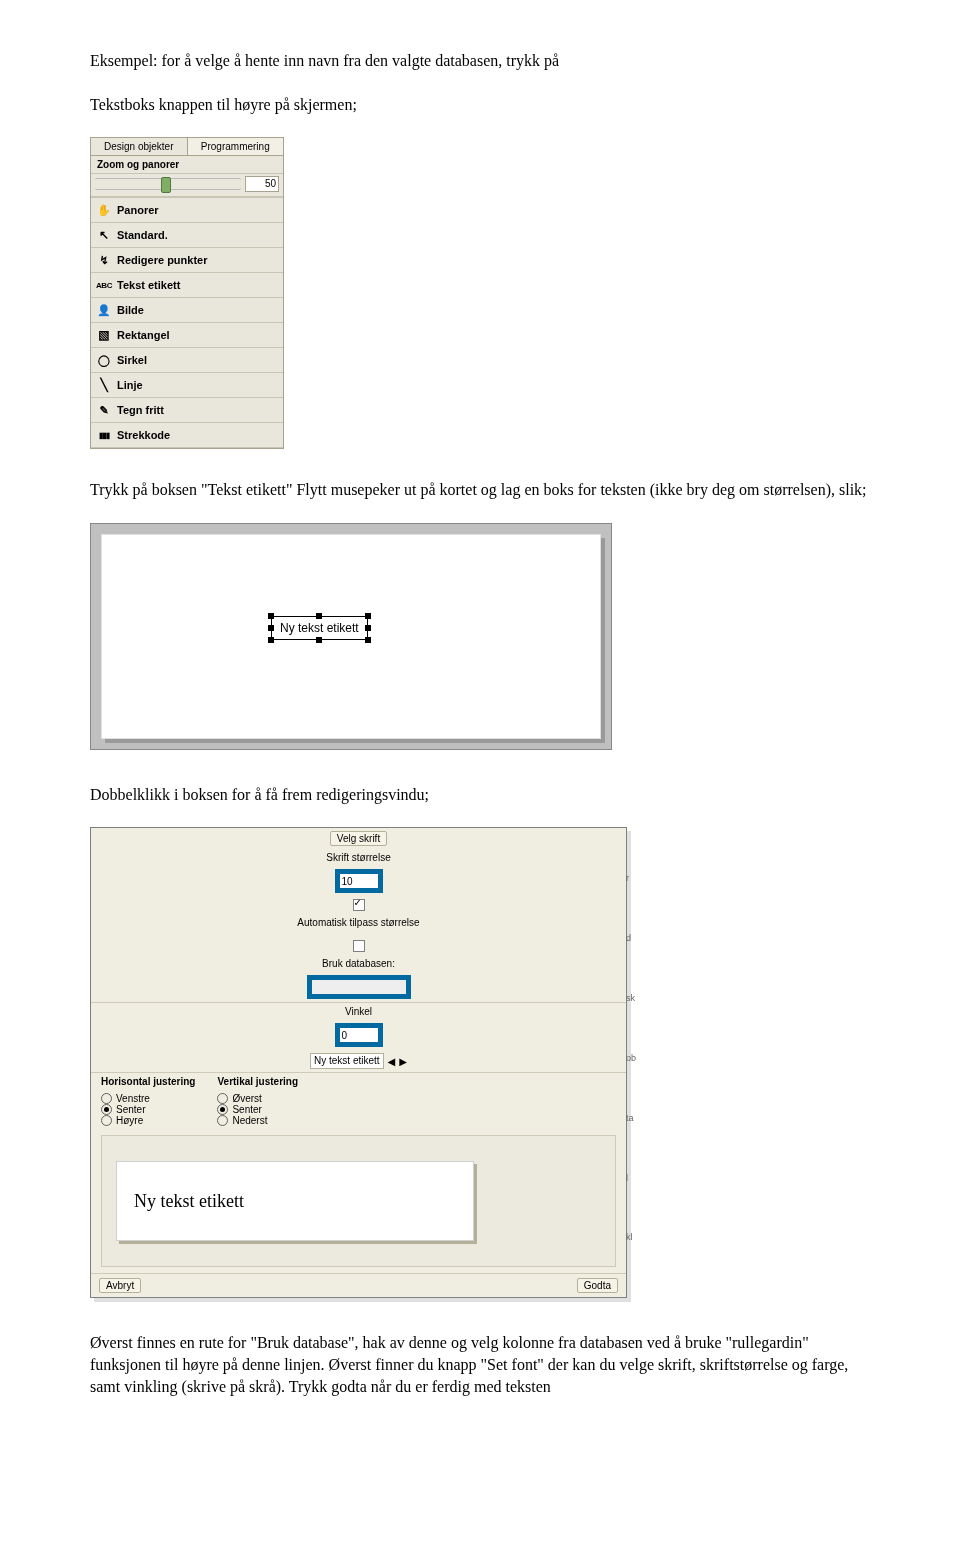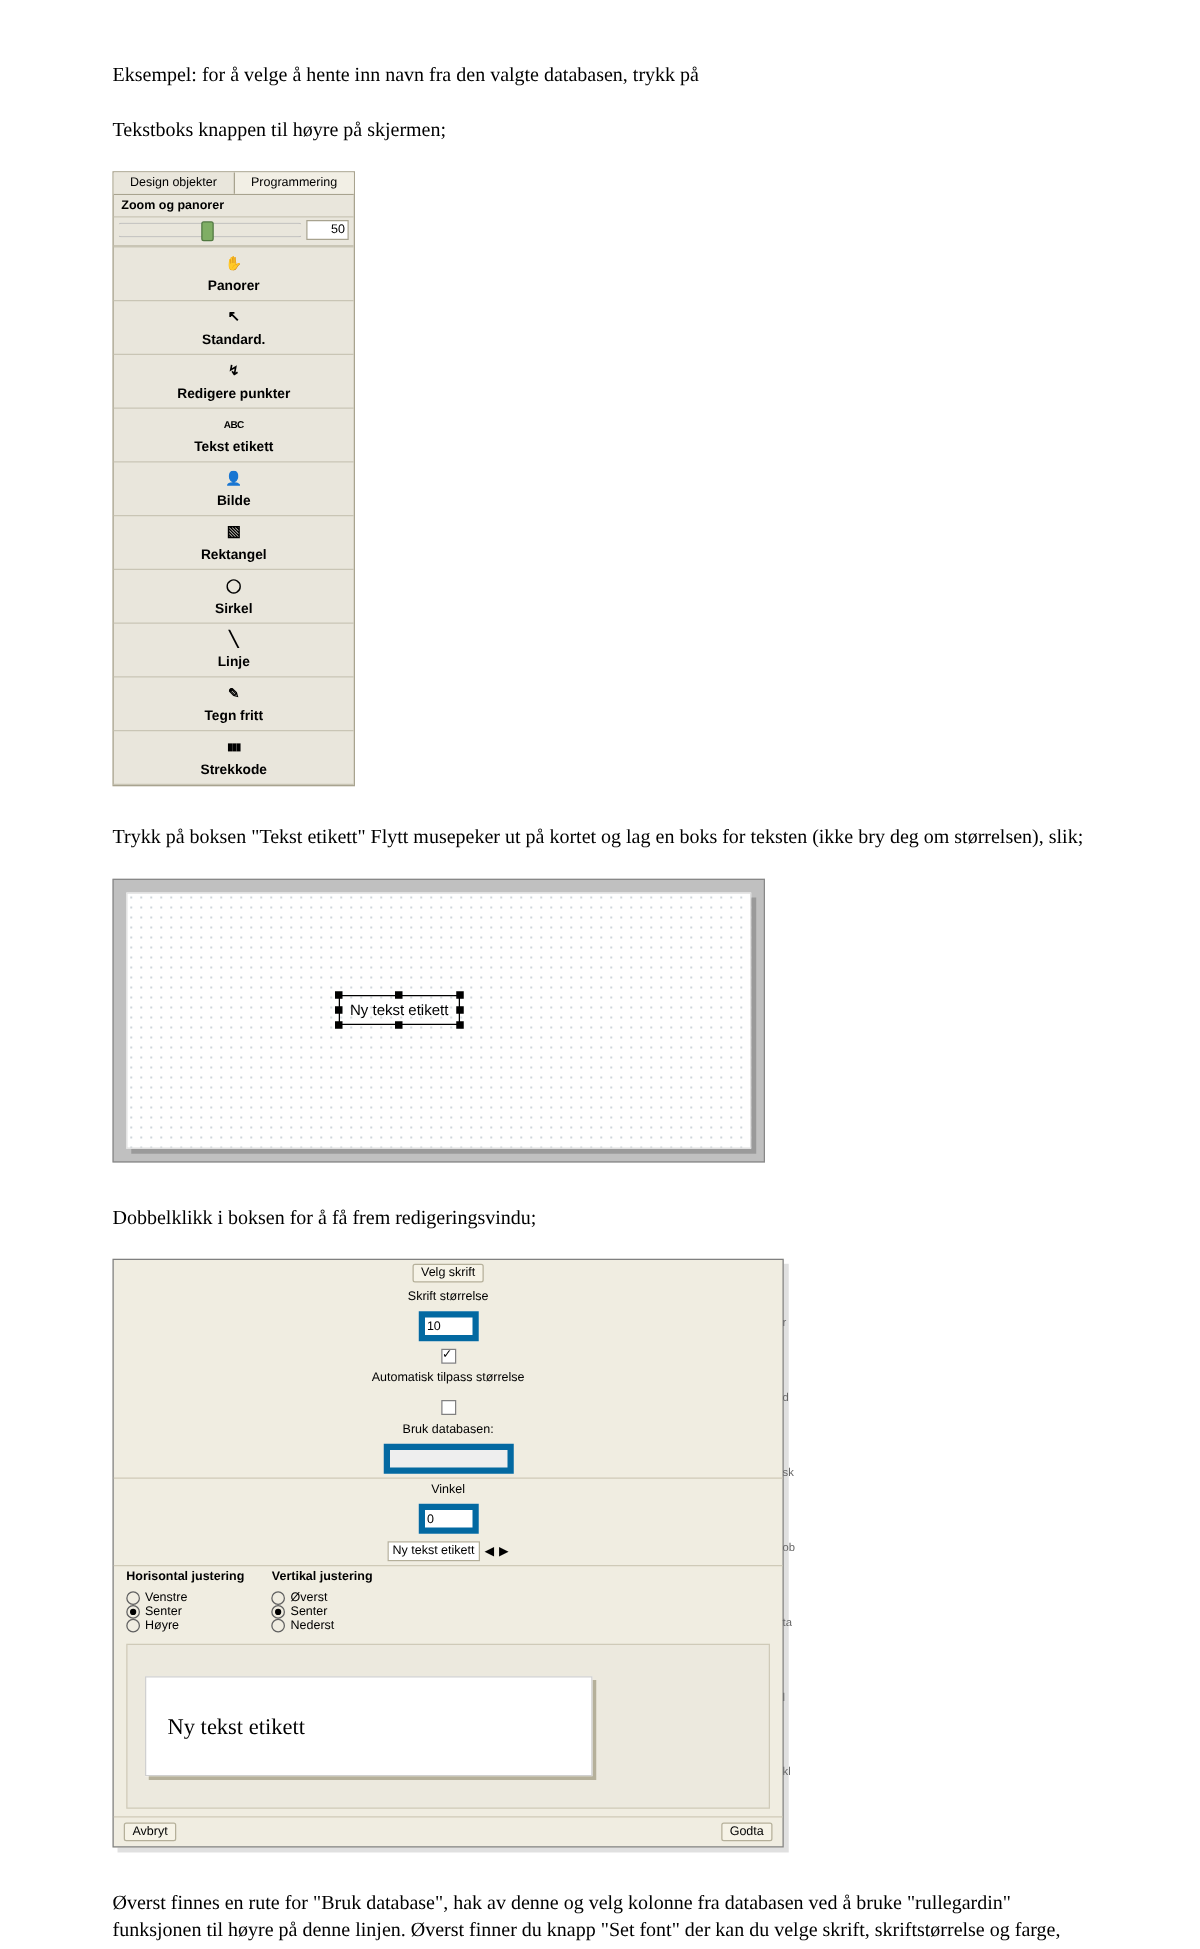--- a/index.html
+++ b/index.html
@@ -92,21 +92,20 @@
     line-height: 14px;
   }
   .tool-item {
     display: flex;
     align-items: center;
     gap: 6px;
     padding: 5px 6px;
     border-bottom: 1px solid #c9c5b5;
     font-weight: bold;
     font-size: 11px;
-    flex-direction: column;
   }
   .tool-item .ico {
     width: 14px; height: 14px;
     display: inline-flex; align-items: center; justify-content: center;
   }
   .ico-hand::before   { content: "✋"; font-size: 11px; }
   .ico-cursor::before { content: "↖"; font-size: 12px; }
   .ico-points::before { content: "↯"; font-size: 11px; }
   .ico-text::before   { content: "ABC"; font-size: 8px; font-weight: bold; letter-spacing: -0.5px;}
   .ico-image::before  { content: "👤"; font-size: 11px;}

